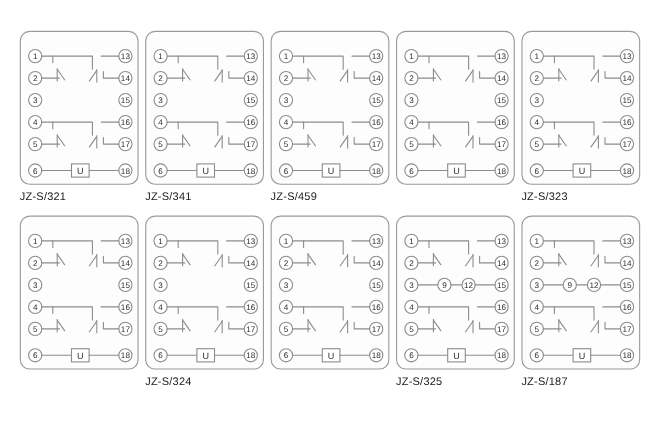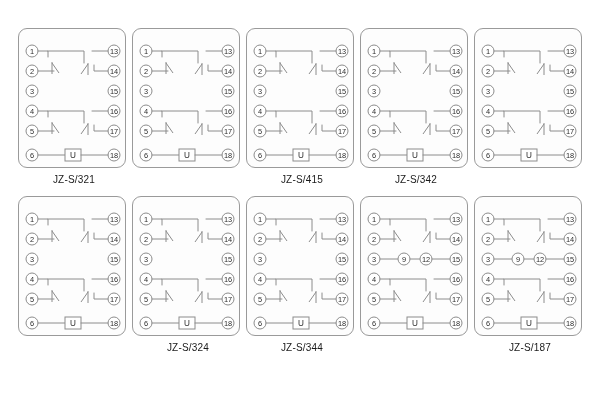--- a/index.html
+++ b/index.html
@@ -23,21 +23,20 @@
     border:1px solid #9a9a9a;
     border-radius:9px;
     background:#fdfdfd;
     box-sizing:border-box;
   }
   .diagram svg{
     position:absolute;left:0;top:0;
   }
   .caption{
     margin-top:6px;
-    text-align:center;
     font-size:10px;
     color:#1a1a1a;
     letter-spacing:0.2px;
     white-space:nowrap;
   }
   .term-text{
     font-size:7.4px;
     fill:#2b2b2b;
     font-family:"Liberation Sans", sans-serif;
     text-anchor:middle;
@@ -216,20 +215,21 @@
             <line x1="69" y1="95" x2="62" y2="105" stroke="#8c8c8c" stroke-width="1"></line>
           </g>
           <polyline points="89,82 73,82" fill="none" stroke="#8c8c8c" stroke-width="1" stroke-linejoin="round" stroke-linecap="round"></polyline>
           <polyline points="89,102 75,102 75,96" fill="none" stroke="#8c8c8c" stroke-width="1" stroke-linejoin="round" stroke-linecap="round"></polyline>
           <line x1="19" y1="126" x2="46" y2="126" stroke="#8c8c8c" stroke-width="1" stroke-linecap="round"></line>
           <rect x="46" y="120" width="16" height="12" fill="#ffffff" stroke="#8c8c8c" stroke-width="1"></rect>
           <text x="54" y="126.5" class="u-text">U</text>
           <line x1="62" y1="126" x2="89" y2="126" stroke="#8c8c8c" stroke-width="1" stroke-linecap="round"></line>
         </svg>
       </div>
+      <div class="caption">JZ-S/341</div>
     </div>
     <div class="cell" style="left: 246px; top: 28px;">
       <div class="diagram">
         <svg width="108" height="140" viewBox="0 0 108 140">
           <g>
             <circle cx="13" cy="22" r="6" fill="#ffffff" stroke="#8c8c8c" stroke-width="1"></circle>
             <text x="13" y="22.4" class="term-text">1</text>
           </g>
           <g>
             <circle cx="13" cy="42" r="6" fill="#ffffff" stroke="#8c8c8c" stroke-width="1"></circle>
@@ -300,21 +300,21 @@
             <line x1="69" y1="95" x2="62" y2="105" stroke="#8c8c8c" stroke-width="1"></line>
           </g>
           <polyline points="89,82 73,82" fill="none" stroke="#8c8c8c" stroke-width="1" stroke-linejoin="round" stroke-linecap="round"></polyline>
           <polyline points="89,102 75,102 75,96" fill="none" stroke="#8c8c8c" stroke-width="1" stroke-linejoin="round" stroke-linecap="round"></polyline>
           <line x1="19" y1="126" x2="46" y2="126" stroke="#8c8c8c" stroke-width="1" stroke-linecap="round"></line>
           <rect x="46" y="120" width="16" height="12" fill="#ffffff" stroke="#8c8c8c" stroke-width="1"></rect>
           <text x="54" y="126.5" class="u-text">U</text>
           <line x1="62" y1="126" x2="89" y2="126" stroke="#8c8c8c" stroke-width="1" stroke-linecap="round"></line>
         </svg>
       </div>
-      <div class="caption">JZ-S/415</div>
+      <div class="caption">JZ-S/459</div>
     </div>
     <div class="cell" style="left: 360px; top: 28px;">
       <div class="diagram">
         <svg width="108" height="140" viewBox="0 0 108 140">
           <g>
             <circle cx="13" cy="22" r="6" fill="#ffffff" stroke="#8c8c8c" stroke-width="1"></circle>
             <text x="13" y="22.4" class="term-text">1</text>
           </g>
           <g>
             <circle cx="13" cy="42" r="6" fill="#ffffff" stroke="#8c8c8c" stroke-width="1"></circle>
@@ -385,21 +385,20 @@
             <line x1="69" y1="95" x2="62" y2="105" stroke="#8c8c8c" stroke-width="1"></line>
           </g>
           <polyline points="89,82 73,82" fill="none" stroke="#8c8c8c" stroke-width="1" stroke-linejoin="round" stroke-linecap="round"></polyline>
           <polyline points="89,102 75,102 75,96" fill="none" stroke="#8c8c8c" stroke-width="1" stroke-linejoin="round" stroke-linecap="round"></polyline>
           <line x1="19" y1="126" x2="46" y2="126" stroke="#8c8c8c" stroke-width="1" stroke-linecap="round"></line>
           <rect x="46" y="120" width="16" height="12" fill="#ffffff" stroke="#8c8c8c" stroke-width="1"></rect>
           <text x="54" y="126.5" class="u-text">U</text>
           <line x1="62" y1="126" x2="89" y2="126" stroke="#8c8c8c" stroke-width="1" stroke-linecap="round"></line>
         </svg>
       </div>
-      <div class="caption">JZ-S/342</div>
     </div>
     <div class="cell" style="left: 474px; top: 28px;">
       <div class="diagram">
         <svg width="108" height="140" viewBox="0 0 108 140">
           <g>
             <circle cx="13" cy="22" r="6" fill="#ffffff" stroke="#8c8c8c" stroke-width="1"></circle>
             <text x="13" y="22.4" class="term-text">1</text>
           </g>
           <g>
             <circle cx="13" cy="42" r="6" fill="#ffffff" stroke="#8c8c8c" stroke-width="1"></circle>
@@ -470,20 +469,21 @@
             <line x1="69" y1="95" x2="62" y2="105" stroke="#8c8c8c" stroke-width="1"></line>
           </g>
           <polyline points="89,82 73,82" fill="none" stroke="#8c8c8c" stroke-width="1" stroke-linejoin="round" stroke-linecap="round"></polyline>
           <polyline points="89,102 75,102 75,96" fill="none" stroke="#8c8c8c" stroke-width="1" stroke-linejoin="round" stroke-linecap="round"></polyline>
           <line x1="19" y1="126" x2="46" y2="126" stroke="#8c8c8c" stroke-width="1" stroke-linecap="round"></line>
           <rect x="46" y="120" width="16" height="12" fill="#ffffff" stroke="#8c8c8c" stroke-width="1"></rect>
           <text x="54" y="126.5" class="u-text">U</text>
           <line x1="62" y1="126" x2="89" y2="126" stroke="#8c8c8c" stroke-width="1" stroke-linecap="round"></line>
         </svg>
       </div>
+      <div class="caption">JZ-S/323</div>
     </div>
     <div class="cell" style="left: 18px; top: 196px;">
       <div class="diagram">
         <svg width="108" height="140" viewBox="0 0 108 140">
           <g>
             <circle cx="13" cy="22" r="6" fill="#ffffff" stroke="#8c8c8c" stroke-width="1"></circle>
             <text x="13" y="22.4" class="term-text">1</text>
           </g>
           <g>
             <circle cx="13" cy="42" r="6" fill="#ffffff" stroke="#8c8c8c" stroke-width="1"></circle>
@@ -723,21 +723,20 @@
             <line x1="69" y1="95" x2="62" y2="105" stroke="#8c8c8c" stroke-width="1"></line>
           </g>
           <polyline points="89,82 73,82" fill="none" stroke="#8c8c8c" stroke-width="1" stroke-linejoin="round" stroke-linecap="round"></polyline>
           <polyline points="89,102 75,102 75,96" fill="none" stroke="#8c8c8c" stroke-width="1" stroke-linejoin="round" stroke-linecap="round"></polyline>
           <line x1="19" y1="126" x2="46" y2="126" stroke="#8c8c8c" stroke-width="1" stroke-linecap="round"></line>
           <rect x="46" y="120" width="16" height="12" fill="#ffffff" stroke="#8c8c8c" stroke-width="1"></rect>
           <text x="54" y="126.5" class="u-text">U</text>
           <line x1="62" y1="126" x2="89" y2="126" stroke="#8c8c8c" stroke-width="1" stroke-linecap="round"></line>
         </svg>
       </div>
-      <div class="caption">JZ-S/344</div>
     </div>
     <div class="cell" style="left: 360px; top: 196px;">
       <div class="diagram">
         <svg width="108" height="140" viewBox="0 0 108 140">
           <g>
             <circle cx="13" cy="22" r="6" fill="#ffffff" stroke="#8c8c8c" stroke-width="1"></circle>
             <text x="13" y="22.4" class="term-text">1</text>
           </g>
           <g>
             <circle cx="13" cy="42" r="6" fill="#ffffff" stroke="#8c8c8c" stroke-width="1"></circle>
@@ -819,20 +818,21 @@
             <circle cx="65" cy="62" r="6" fill="#ffffff" stroke="#8c8c8c" stroke-width="1"></circle>
             <text x="65" y="62.4" class="term-text">12</text>
           </g>
           <line x1="71" y1="62" x2="89" y2="62" stroke="#8c8c8c" stroke-width="1" stroke-linecap="round"></line>
           <line x1="19" y1="126" x2="46" y2="126" stroke="#8c8c8c" stroke-width="1" stroke-linecap="round"></line>
           <rect x="46" y="120" width="16" height="12" fill="#ffffff" stroke="#8c8c8c" stroke-width="1"></rect>
           <text x="54" y="126.5" class="u-text">U</text>
           <line x1="62" y1="126" x2="89" y2="126" stroke="#8c8c8c" stroke-width="1" stroke-linecap="round"></line>
         </svg>
       </div>
+      <div class="caption">JZ-S/325</div>
     </div>
     <div class="cell" style="left: 474px; top: 196px;">
       <div class="diagram">
         <svg width="108" height="140" viewBox="0 0 108 140">
           <g>
             <circle cx="13" cy="22" r="6" fill="#ffffff" stroke="#8c8c8c" stroke-width="1"></circle>
             <text x="13" y="22.4" class="term-text">1</text>
           </g>
           <g>
             <circle cx="13" cy="42" r="6" fill="#ffffff" stroke="#8c8c8c" stroke-width="1"></circle>

